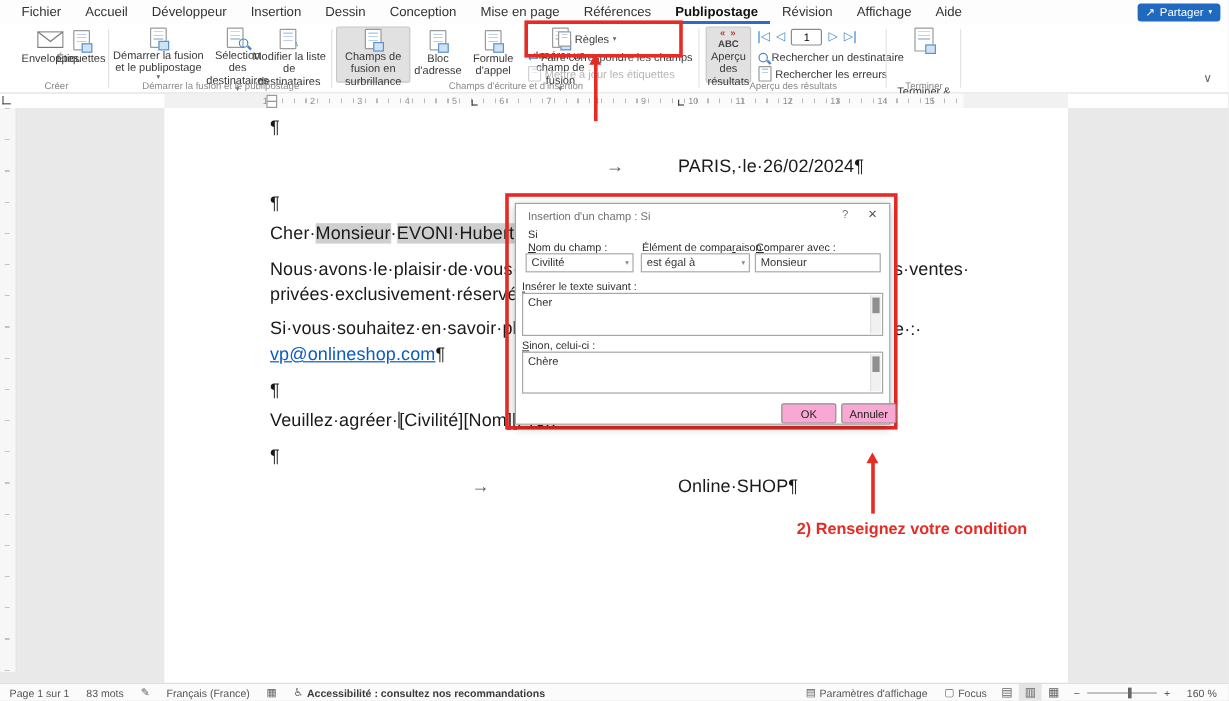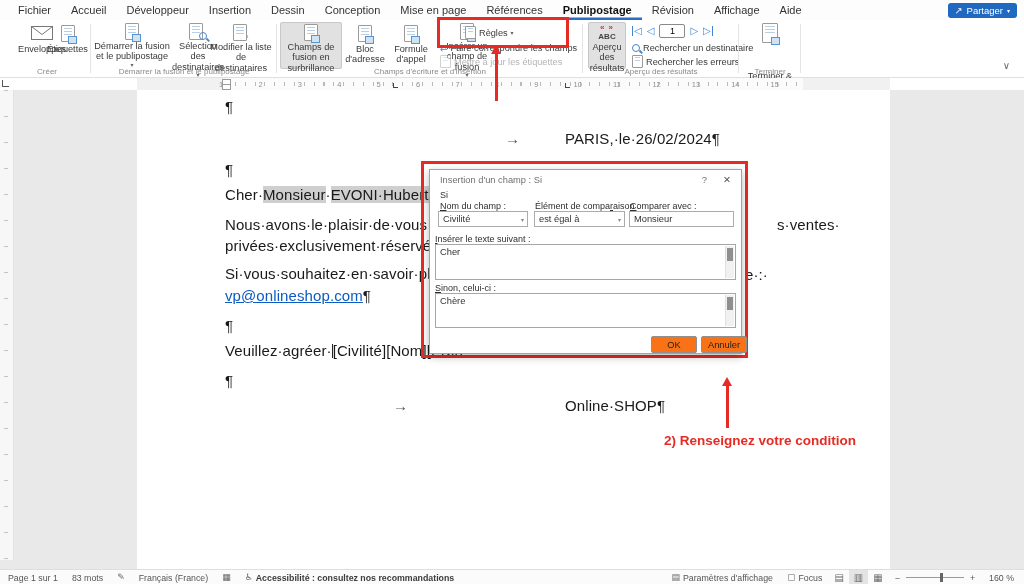--- a/index.html
+++ b/index.html
@@ -68,21 +68,21 @@
   .dlg-help{position:absolute;right:34px;top:4px;color:#707070;font-size:9.5px;}
   .dlg-close{position:absolute;right:10px;top:4px;color:#555;font-size:9.5px;}
   .dlg-label{position:absolute;font-size:9px;color:#2e2e2e;white-space:nowrap;}
   .ukey{text-decoration:underline;}
   .combo{position:absolute;height:16px;border:1px solid #ababab;background:#fff;display:flex;align-items:center;
          font-size:9.3px;padding-left:4px;box-sizing:border-box;}
   .combo .cchev{position:absolute;right:3px;font-size:6px;color:#888;}
   .dlg-ta{position:absolute;border:1px solid #a6a6a6;background:#fff;font-size:9.3px;padding:2px 0 0 4px;box-sizing:border-box;}
   .ta-scroll{position:absolute;right:1px;top:1px;bottom:1px;width:8px;background:#f1f1f1;border-left:1px solid #e0e0e0;}
   .ta-thumb{position:absolute;right:1px;top:2px;width:6px;height:13px;background:#8f8f8f;}
-  .dlg-btn{position:absolute;width:44px;height:15px;border:1px solid #8f8f8f;border-radius:2px;background:#f97316;
+  .dlg-btn{position:absolute;width:44px;height:15px;border:1px solid #8f8f8f;border-radius:2px;background:#f9a8d4;
            font-size:9.3px;display:flex;align-items:center;justify-content:center;color:#222;}
   
   .anno-text{position:absolute;font-size:13.5px;font-weight:bold;color:#e52b24;text-align:center;z-index:36;white-space:nowrap;}
   .anno-line{position:absolute;width:3px;background:#e52b24;z-index:36;}
   .anno-head{position:absolute;width:0;height:0;border-left:5.5px solid transparent;border-right:5.5px solid transparent;
              border-bottom:9px solid #e52b24;z-index:36;}
   
   .statusbar{position:absolute;left:0;top:569px;right:0;height:15px;background:#fbfbfb;border-top:1px solid #dedede;
              display:flex;align-items:center;font-size:8.8px;color:#555;}
   .sb-item{display:flex;align-items:center;gap:3px;padding:0 7px;white-space:nowrap;height:100%;}
@@ -287,21 +287,21 @@
       <span class="dline" style="left:88px;top:8px;">¶</span>
 
       <span class="dline" style="left:368px;top:40px;color:#555;">→</span>
       <span class="dline" style="left:428px;top:40px;">PARIS,·le·26/02/2024¶</span>
 
       <span class="dline" style="left:88px;top:71px;">¶</span>
 
       <span class="dline" style="left:88px;top:96px;"><span>Cher·</span><span class="shade">Monsieur</span><span>·</span><span class="shade">EVONI·Hubert</span><span>,¶</span></span>
 
       <span class="dline" style="left:88px;top:126px;">Nous·avons·le·plaisir·de·vous·annon</span>
-      <span class="dline" style="left:640px;top:126px;">s·ventes·</span>
+      <span class="dline" style="left:608px;top:126px;">s·ventes·</span>
       <span class="dline" style="left:88px;top:147px;">privées·exclusivement·réservées·à·n</span>
 
       <span class="dline" style="left:88px;top:175px;">Si·vous·souhaitez·en·savoir·plus,·nou</span>
       <span class="dline" style="left:608px;top:176px;">e·:·</span>
 
       <span class="dline" style="left:88px;top:197px;"><span class="linkblue">vp@onlineshop.com</span><span>¶</span></span>
 
       <span class="dline" style="left:88px;top:227px;">¶</span>
 
       <span class="dline" style="left:88px;top:252px;"><span>Veuillez·agréer·</span><span class="cursorbar"></span><span>[Civilité][Nom][Prén</span></span>

